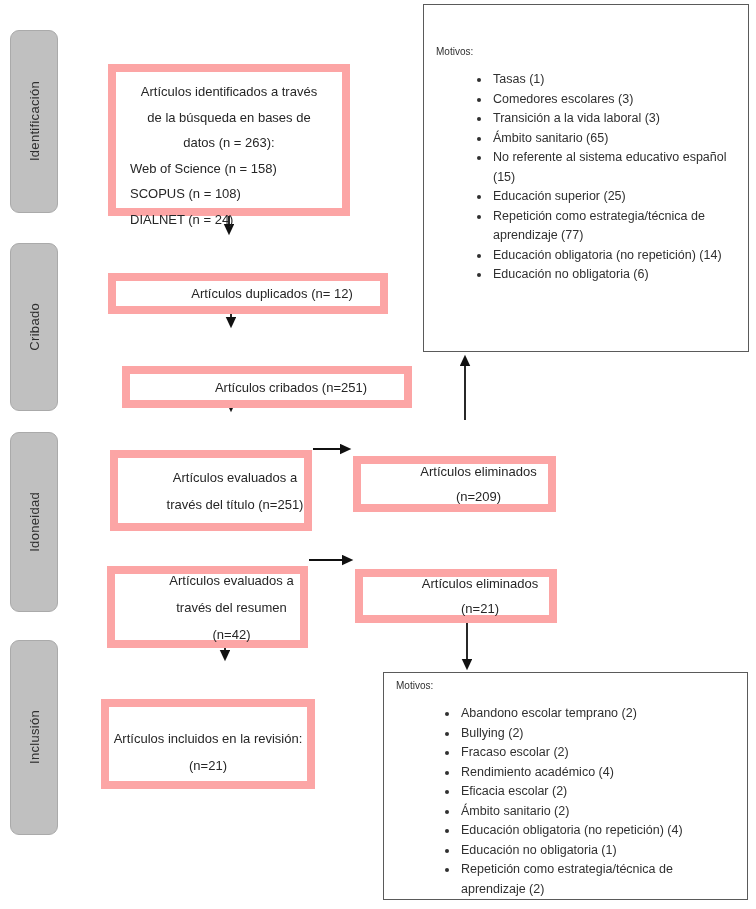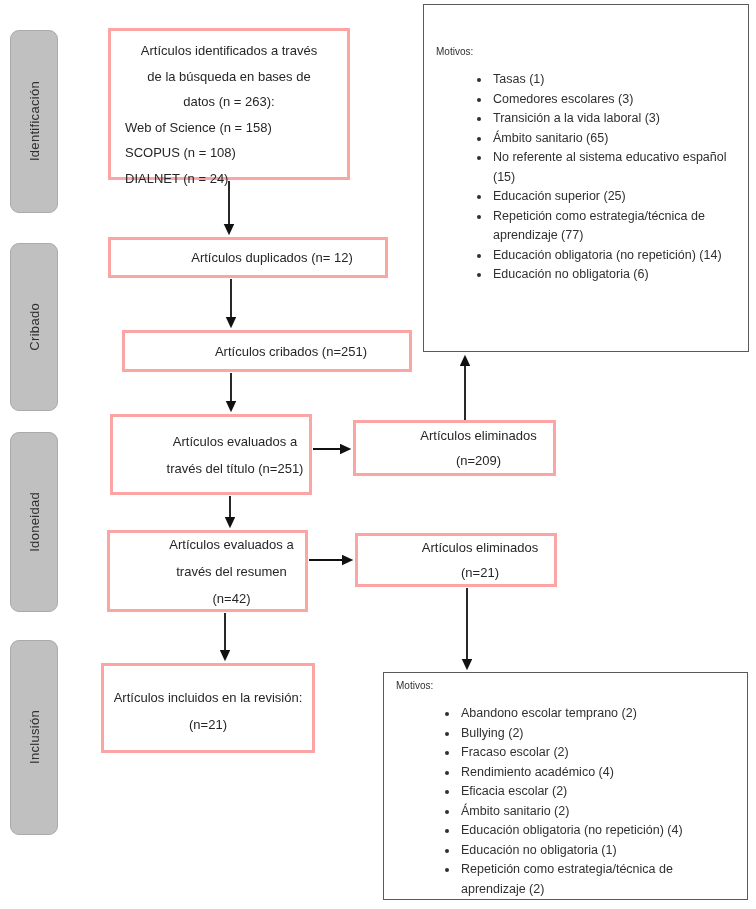--- a/index.html
+++ b/index.html
@@ -36,25 +36,26 @@
     transform: rotate(180deg);
     font-size: 13px;
     color: #2f2f2f;
     white-space: nowrap;
     letter-spacing: 0.3px;
   }
   
   .fbox {
     position: absolute;
     background: #ffffff;
-    border: 3px solid #fca5a5;
+    border: 8px solid #fca5a5;
     box-sizing: border-box;
     font-size: 13px;
     text-align: center;
     line-height: 25px;
+    margin-top: 36px;
   }
   .fbox.flexc {
     display: flex;
     flex-direction: column;
     justify-content: center;
     align-items: center;
     padding-left: 48px;
   }
   #box-identified { left:108px; top:28px; width:242px; height:152px; padding-top:7px; line-height:25.5px; }
   #box-identified .lft { text-align:left; padding-left:14px; }

